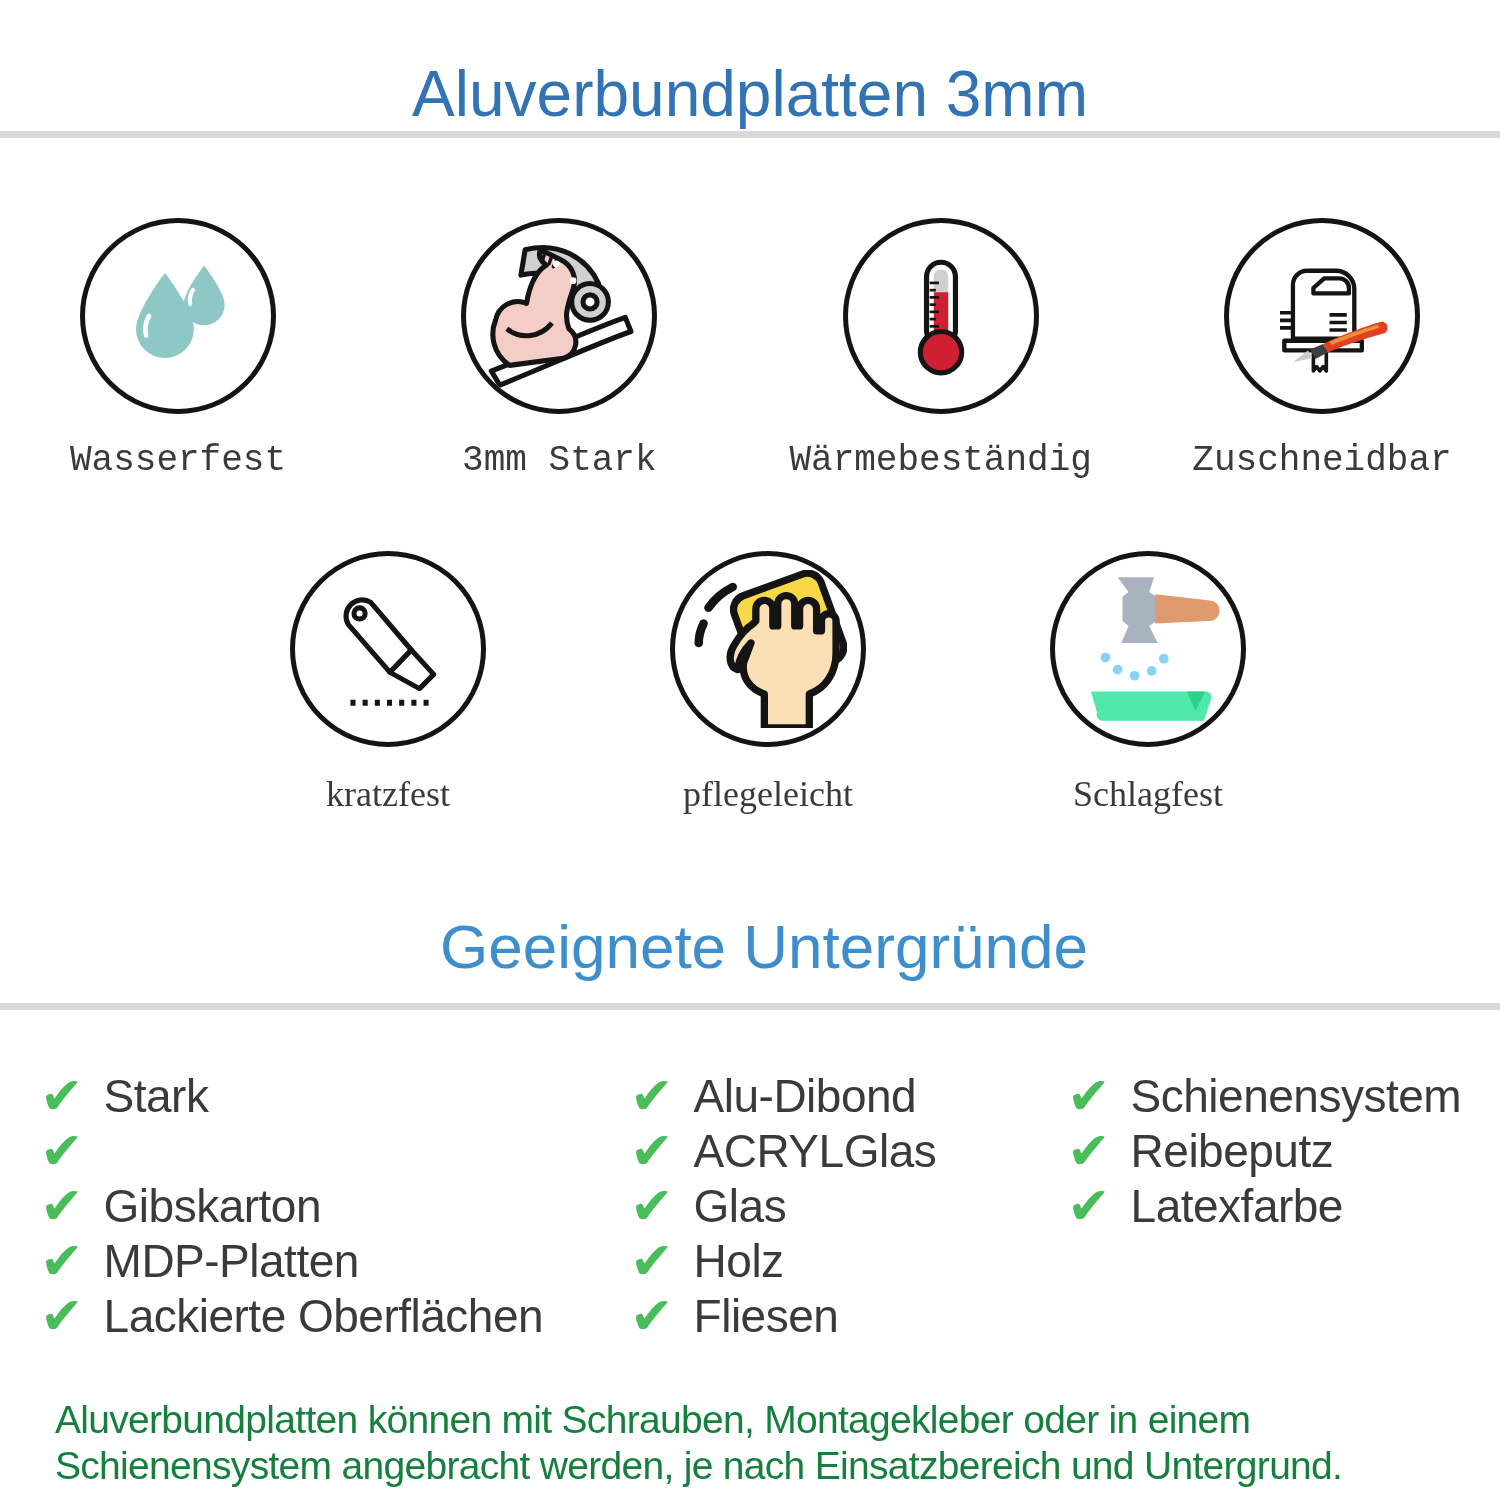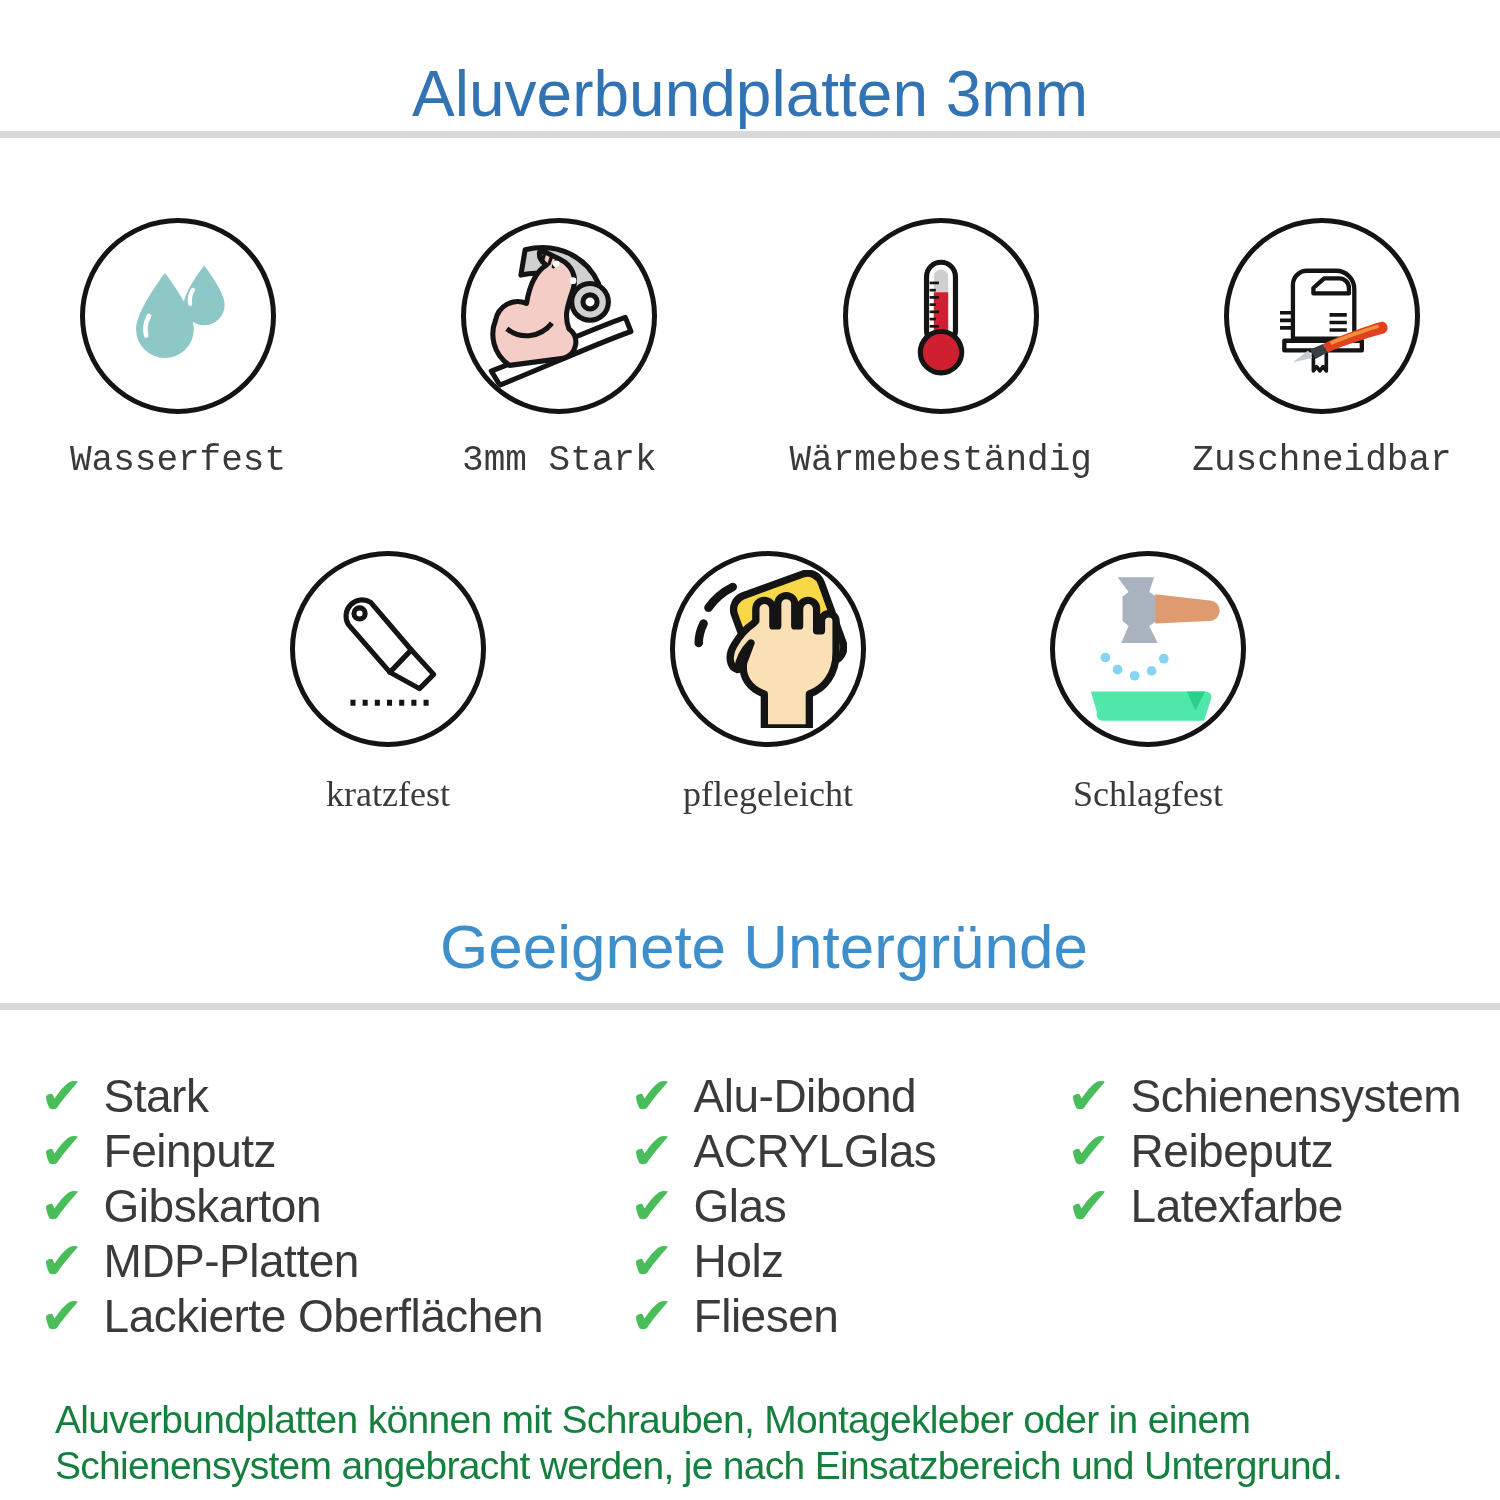--- a/index.html
+++ b/index.html
@@ -185,21 +185,20 @@
 <div class="divider"></div>
 
 <section class="substrates">
   <div class="col col-1">
     <div class="sub-item">
       <span class="check">✔</span>
       <span class="sub-label">Stark</span>
     </div>
     <div class="sub-item">
       <span class="check">✔</span>
-      <span class="sub-label">Feinputz</span>
     </div>
     <div class="sub-item">
       <span class="check">✔</span>
       <span class="sub-label">Gibskarton</span>
     </div>
     <div class="sub-item">
       <span class="check">✔</span>
       <span class="sub-label">MDP-Platten</span>
     </div>
     <div class="sub-item">

